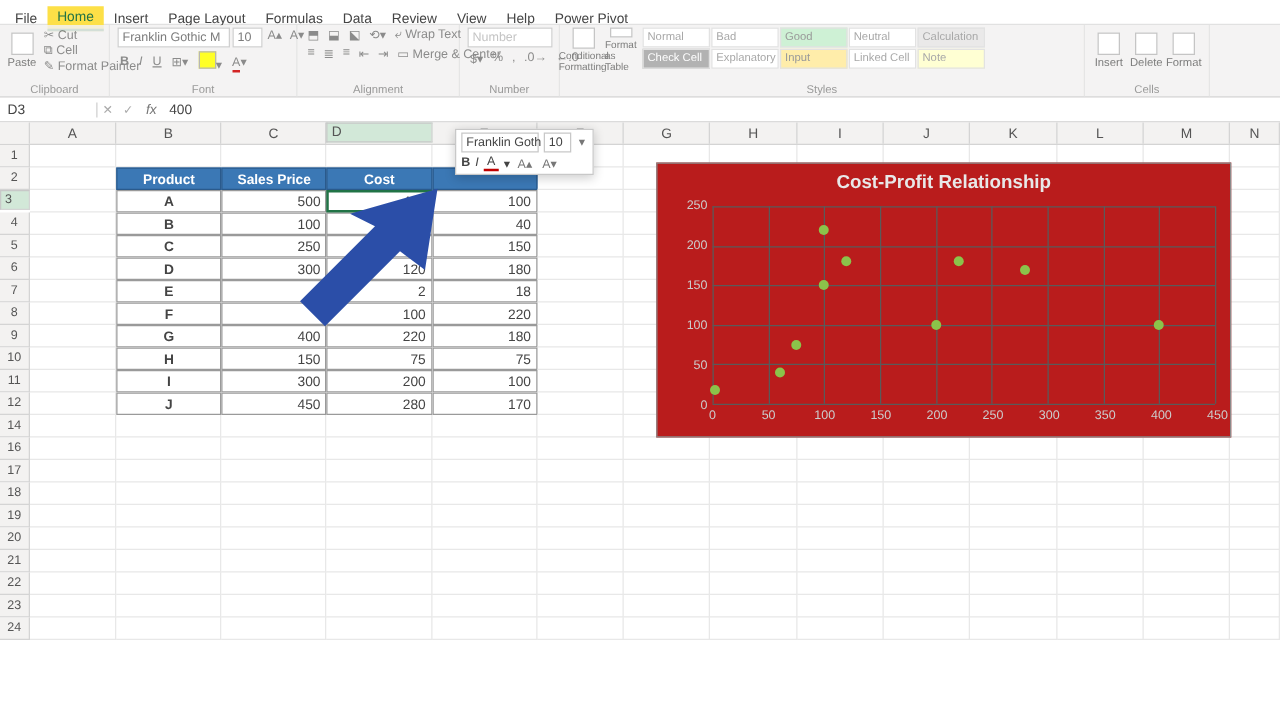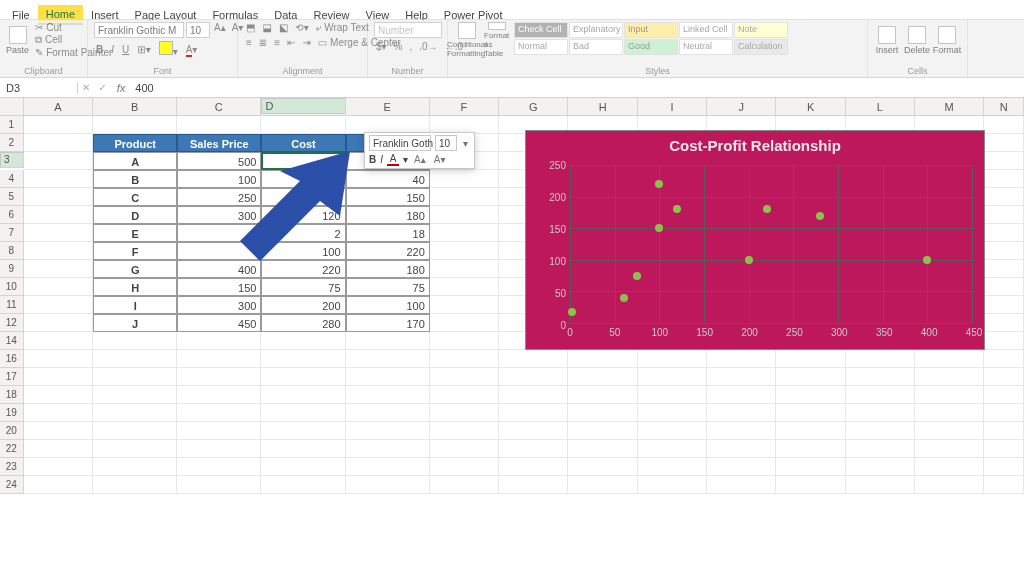--- a/index.html
+++ b/index.html
@@ -54,21 +54,21 @@
 .mini-toolbar { position: absolute; background: #fff; border: 1px solid #c8c8c8; box-shadow: 0 2px 8px rgba(0,0,0,.2); padding: 2px 4px; font-size: 10px; display: flex; flex-direction: column; gap: 2px; z-index: 10; }
 .mini-toolbar .r { display: flex; gap: 4px; align-items: center; }
 .mini-toolbar .b { font-weight: bold; }
 .mini-toolbar .i { font-style: italic; }
 .mini-toolbar .u { width: 12px; border-bottom: 2px solid #c00000; text-align:center; }
 
 
 .arrow { position: absolute; z-index: 9; }
 
 
-.chart { position: absolute; background: #be185d; border: 1px solid #8a8a8a; }
+.chart { position: absolute; background: #b91c1c; border: 1px solid #8a8a8a; }
 .chart-title { color: #e8e8e8; font-size: 15px; font-weight: 600; text-align: center; padding: 6px 0 2px; }
 .plot { position: absolute; left: 44px; top: 34px; right: 12px; bottom: 26px; }
 .gridline-h, .gridline-v { position: absolute; background: #5a5a5a; }
 .gridline-h { height: 1px; left: 0; right: 0; }
 .gridline-v { width: 1px; top: 0; bottom: 0; }
 .ylab, .xlab { position: absolute; color: #ccc; font-size: 10px; }
 .ylab { right: calc(100% - 40px); transform: translateY(-50%); text-align: right; width: 30px; }
 .xlab { top: calc(100% - 22px); transform: translateX(-50%); }
 .dot { position: absolute; width: 8px; height: 8px; border-radius: 50%; background: #8bc34a; transform: translate(-50%, 50%); }
 </style>
@@ -160,32 +160,32 @@
       <div class="btn-ico">
           <div class="ic"></div>
           <span style="font-size:8px;">Conditional<br>Formatting</span>
         </div>
       <div class="btn-ico">
           <div class="ic"></div>
           <span style="font-size:8px;">Format as<br>Table</span>
         </div>
       <div class="vstack" style="gap:1px;">
         <div style="display:flex;gap:1px;">
+          <div class="style-cell">Normal</div>
+          <div class="style-cell">Bad</div>
+          <div class="style-cell green">Good</div>
+          <div class="style-cell">Neutral</div>
+          <div class="style-cell gray">Calculation</div>
+        </div>
+        <div style="display:flex;gap:1px;">
           <div class="style-cell dkgray">Check Cell</div>
           <div class="style-cell">Explanatory</div>
           <div class="style-cell yel">Input</div>
           <div class="style-cell">Linked Cell</div>
           <div class="style-cell note">Note</div>
-        </div>
-        <div style="display:flex;gap:1px;">
-          <div class="style-cell">Normal</div>
-          <div class="style-cell">Bad</div>
-          <div class="style-cell green">Good</div>
-          <div class="style-cell">Neutral</div>
-          <div class="style-cell gray">Calculation</div>
         </div>
       </div>
     </div>
     <div class="group-label">Styles</div>
   </div>
   <div class="group" style="width:100px;">
     <div class="group-body">
       <div class="btn-ico">
           <div class="ic"></div>
           <span>Insert</span>
@@ -530,20 +530,37 @@
         <div class="cell" style="width: 70px;"></div>
         <div class="cell" style="width: 70px;"></div>
         <div class="cell" style="width: 70px;"></div>
         <div class="cell" style="width: 70px;"></div>
         <div class="cell" style="width: 70px;"></div>
         <div class="cell" style="width: 70px;"></div>
         <div class="cell" style="width: 70px;"></div>
         <div class="cell" style="width: 40px;"></div>
       </div>
       <div class="row">
+        <div class="rh">21</div>
+        <div class="cell" style="width: 70px;"></div>
+        <div class="cell" style="width: 85px;"></div>
+        <div class="cell" style="width: 85px;"></div>
+        <div class="cell" style="width: 85px;"></div>
+        <div class="cell" style="width: 85px;"></div>
+        <div class="cell" style="width: 70px;"></div>
+        <div class="cell" style="width: 70px;"></div>
+        <div class="cell" style="width: 70px;"></div>
+        <div class="cell" style="width: 70px;"></div>
+        <div class="cell" style="width: 70px;"></div>
+        <div class="cell" style="width: 70px;"></div>
+        <div class="cell" style="width: 70px;"></div>
+        <div class="cell" style="width: 70px;"></div>
+        <div class="cell" style="width: 40px;"></div>
+      </div>
+      <div class="row">
         <div class="rh">22</div>
         <div class="cell" style="width: 70px;"></div>
         <div class="cell" style="width: 85px;"></div>
         <div class="cell" style="width: 85px;"></div>
         <div class="cell" style="width: 85px;"></div>
         <div class="cell" style="width: 85px;"></div>
         <div class="cell" style="width: 70px;"></div>
         <div class="cell" style="width: 70px;"></div>
         <div class="cell" style="width: 70px;"></div>
         <div class="cell" style="width: 70px;"></div>
@@ -582,21 +599,21 @@
         <div class="cell" style="width: 70px;"></div>
         <div class="cell" style="width: 70px;"></div>
         <div class="cell" style="width: 70px;"></div>
         <div class="cell" style="width: 70px;"></div>
         <div class="cell" style="width: 70px;"></div>
         <div class="cell" style="width: 70px;"></div>
         <div class="cell" style="width: 40px;"></div>
       </div>
     </div>
 
-  <div class="mini-toolbar" style="left:364px; top:34px;">
+  <div class="mini-toolbar" style="left:364px; top:5px;">
     <div class="r">
       <span class="sel" style="width:62px;">Franklin Goth</span>
       <span class="sel" style="width:22px;">10</span>
       <span class="mini">▾</span>
     </div>
     <div class="r">
       <span class="b">B</span>
       <span class="i">I</span>
       <span class="u">A</span>
       <span>▾</span>

